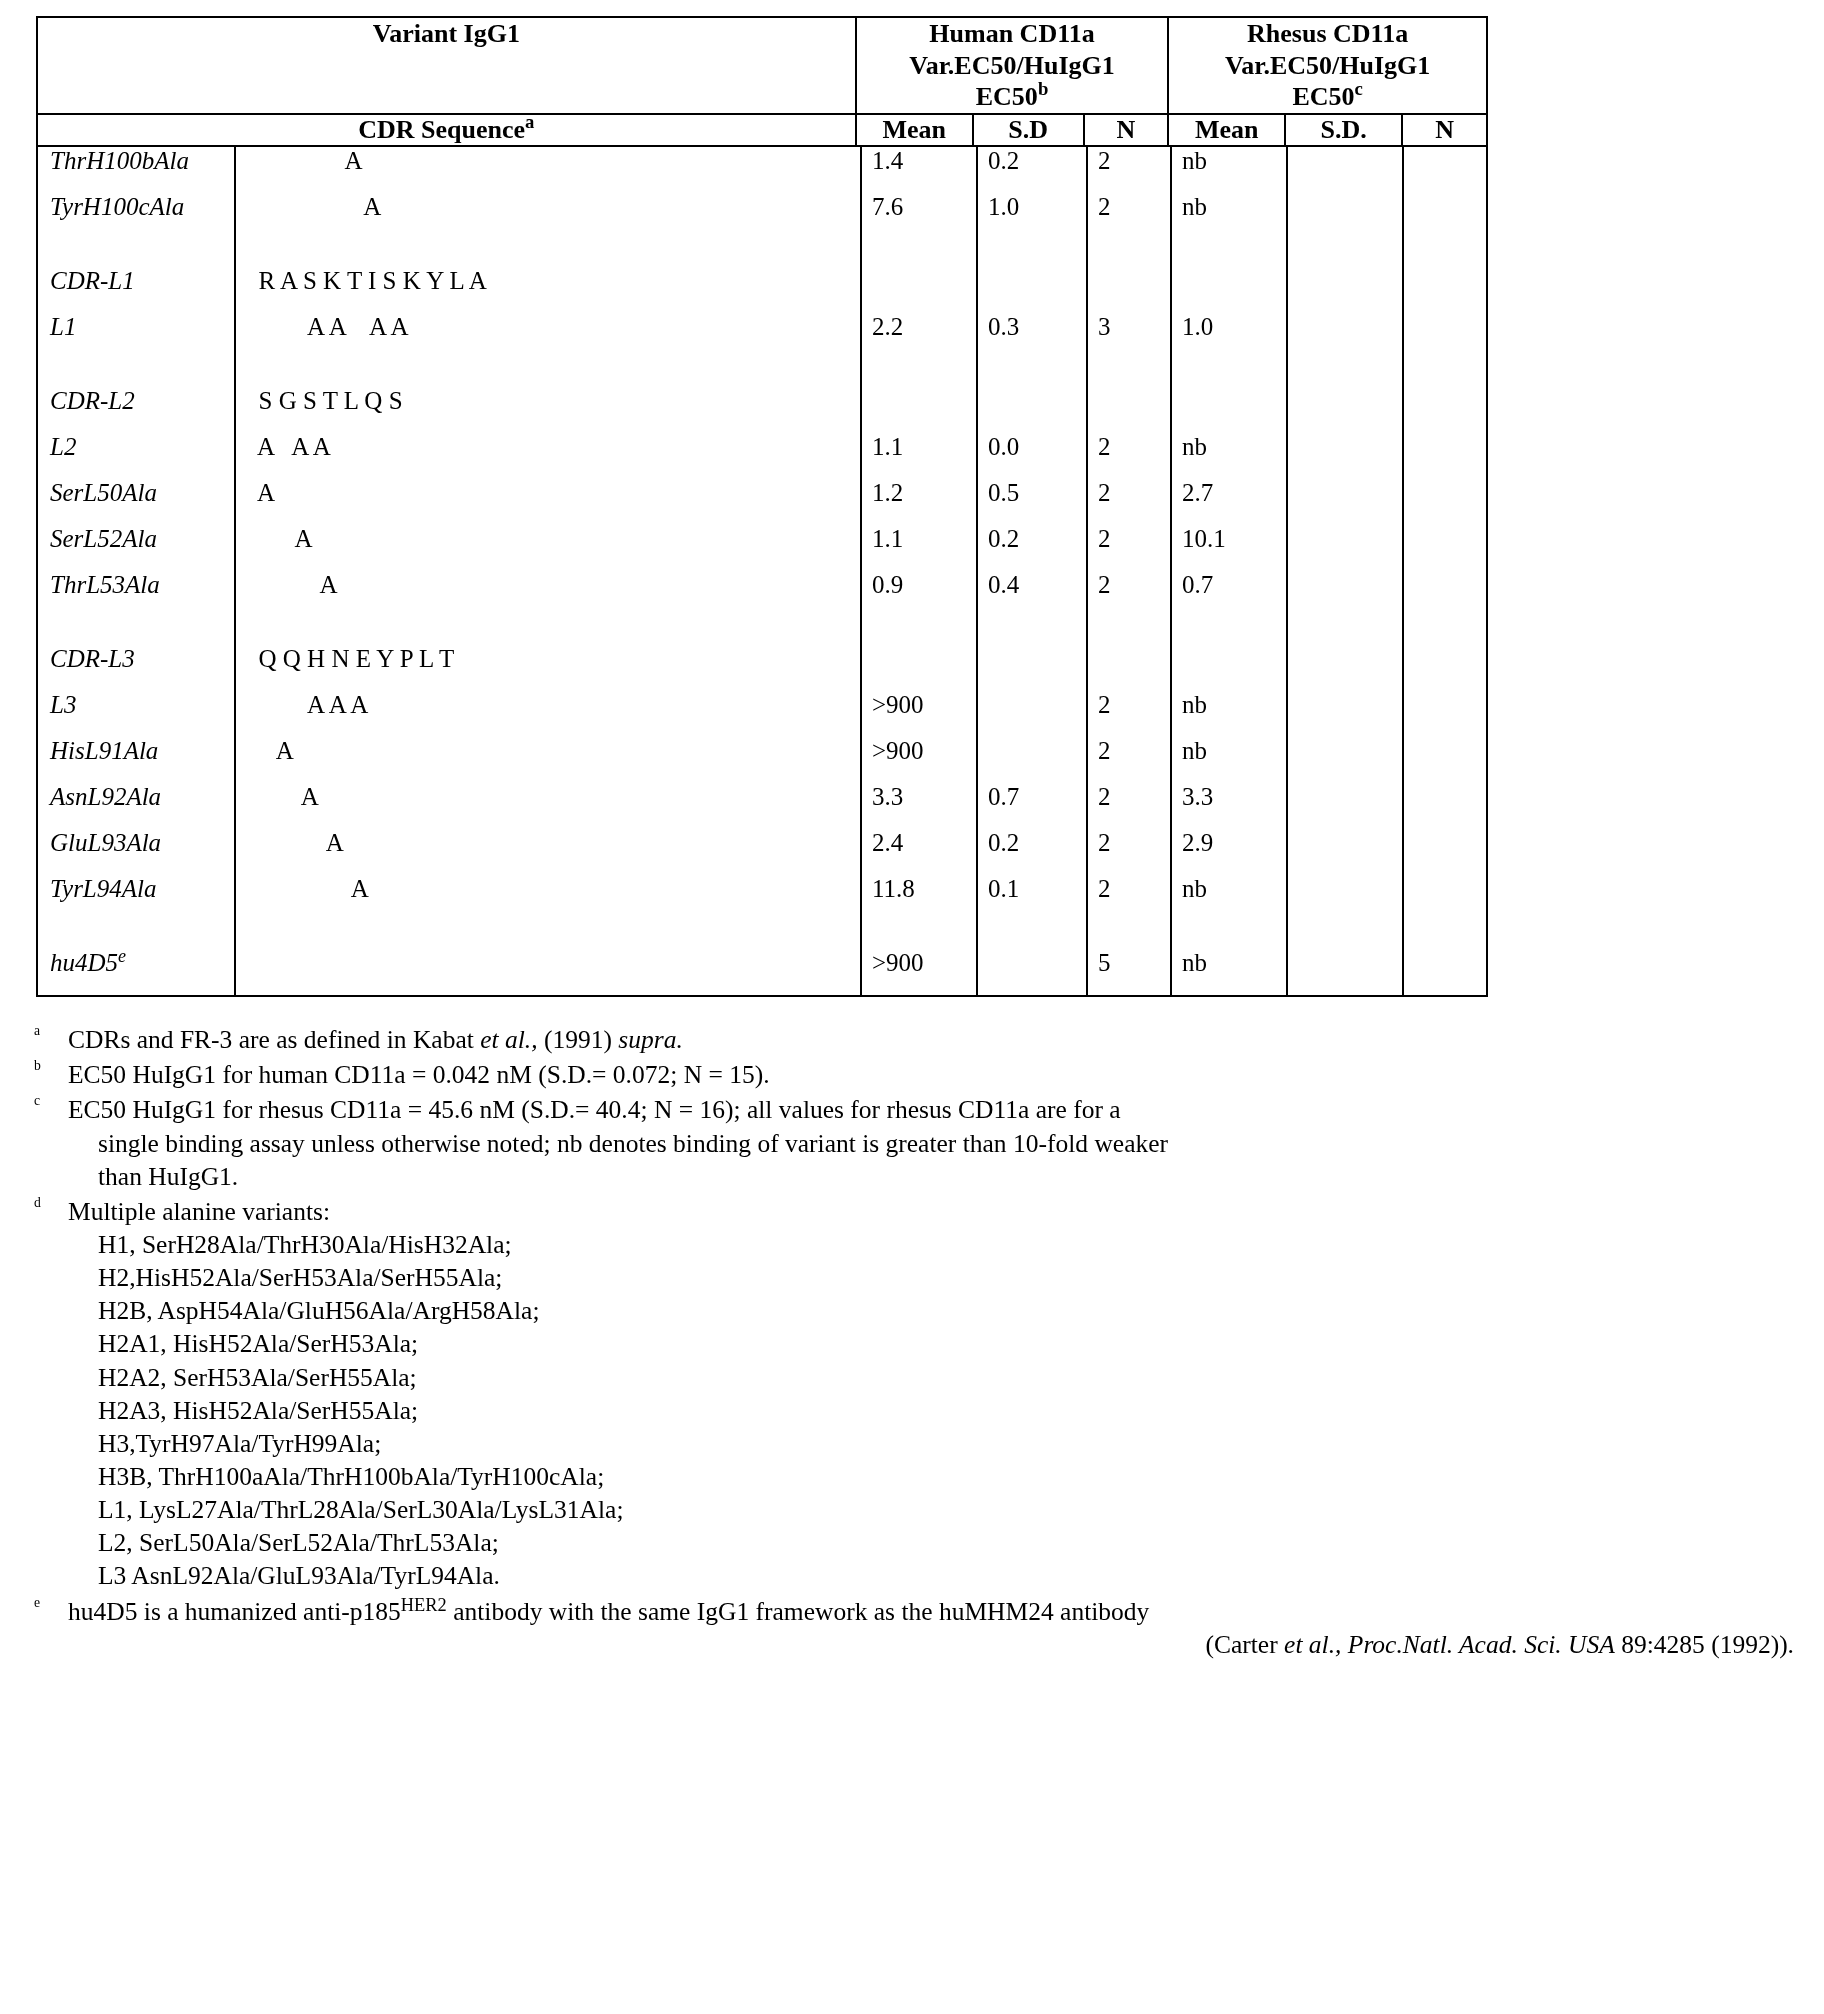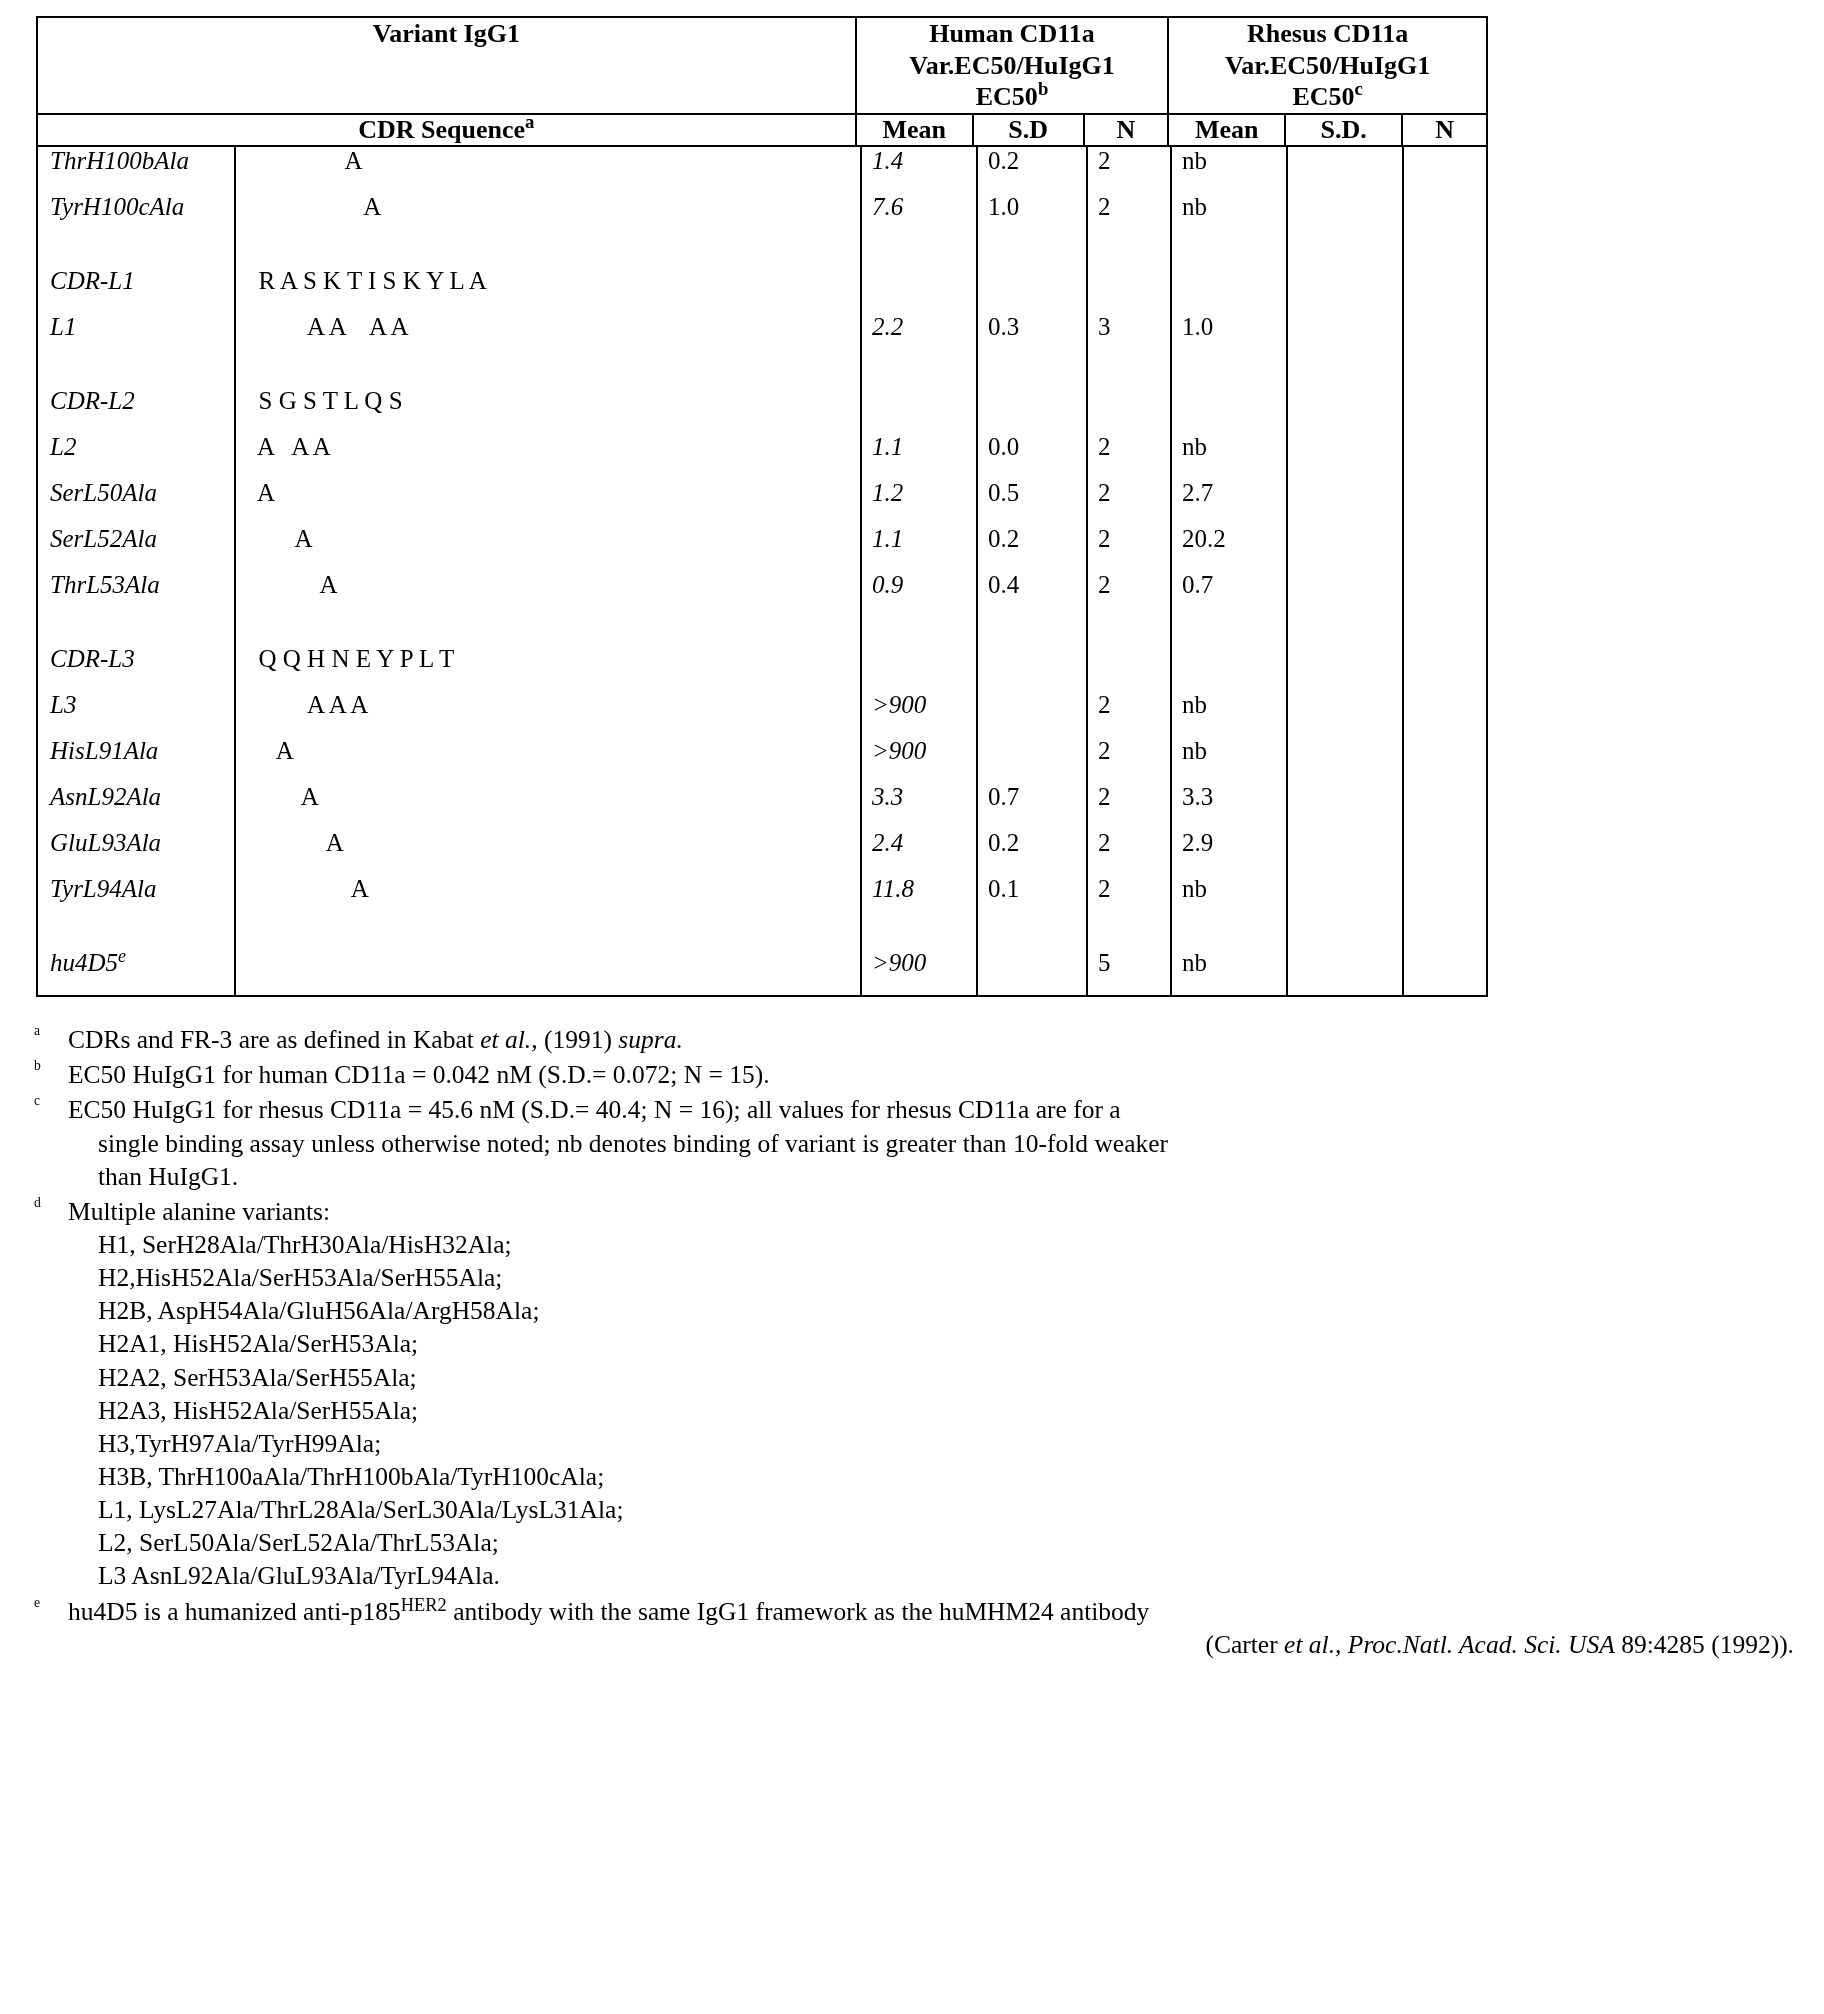--- a/index.html
+++ b/index.html
@@ -95,21 +95,21 @@
     height: 100%;
   }
   .c-num {
     box-sizing: border-box;
     border-left: 2px solid #000;
     height: 100%;
     padding-left: 10px;
     font-size: 25px;
     white-space: pre;
   }
-  .w-mean1 { width: 116px; flex: 0 0 116px; font-style: italic; }
+  .w-mean1 { width: 116px; flex: 0 0 116px; }
   .w-sd1   { width: 110px; flex: 0 0 110px; }
   .w-n1    { width: 84px;  flex: 0 0 84px; }
   .w-mean2 { width: 116px; flex: 0 0 116px; }
   .w-sd2   { width: 116px; flex: 0 0 116px; }
   .w-n2    { width: 84px;  flex: 0 0 84px;  }
 
   
   .notes {
     margin: 26px 0 0 34px;
     width: 1760px;
@@ -276,21 +276,21 @@
                   <div class="c-num w-mean2">2.7</div>
                   <div class="c-num w-sd2"></div>
                   <div class="c-num w-n2"></div>
                 </div>
                 <div class="row">
                   <div class="c-name">SerL52Ala</div>
                   <div class="c-seq">        A</div>
                   <div class="c-num w-mean1">1.1</div>
                   <div class="c-num w-sd1">0.2</div>
                   <div class="c-num w-n1">2</div>
-                  <div class="c-num w-mean2">20.2</div>
+                  <div class="c-num w-mean2">10.1</div>
                   <div class="c-num w-sd2"></div>
                   <div class="c-num w-n2"></div>
                 </div>
                 <div class="row">
                   <div class="c-name">ThrL53Ala</div>
                   <div class="c-seq">            A</div>
                   <div class="c-num w-mean1">0.9</div>
                   <div class="c-num w-sd1">0.4</div>
                   <div class="c-num w-n1">2</div>
                   <div class="c-num w-mean2">0.7</div>

